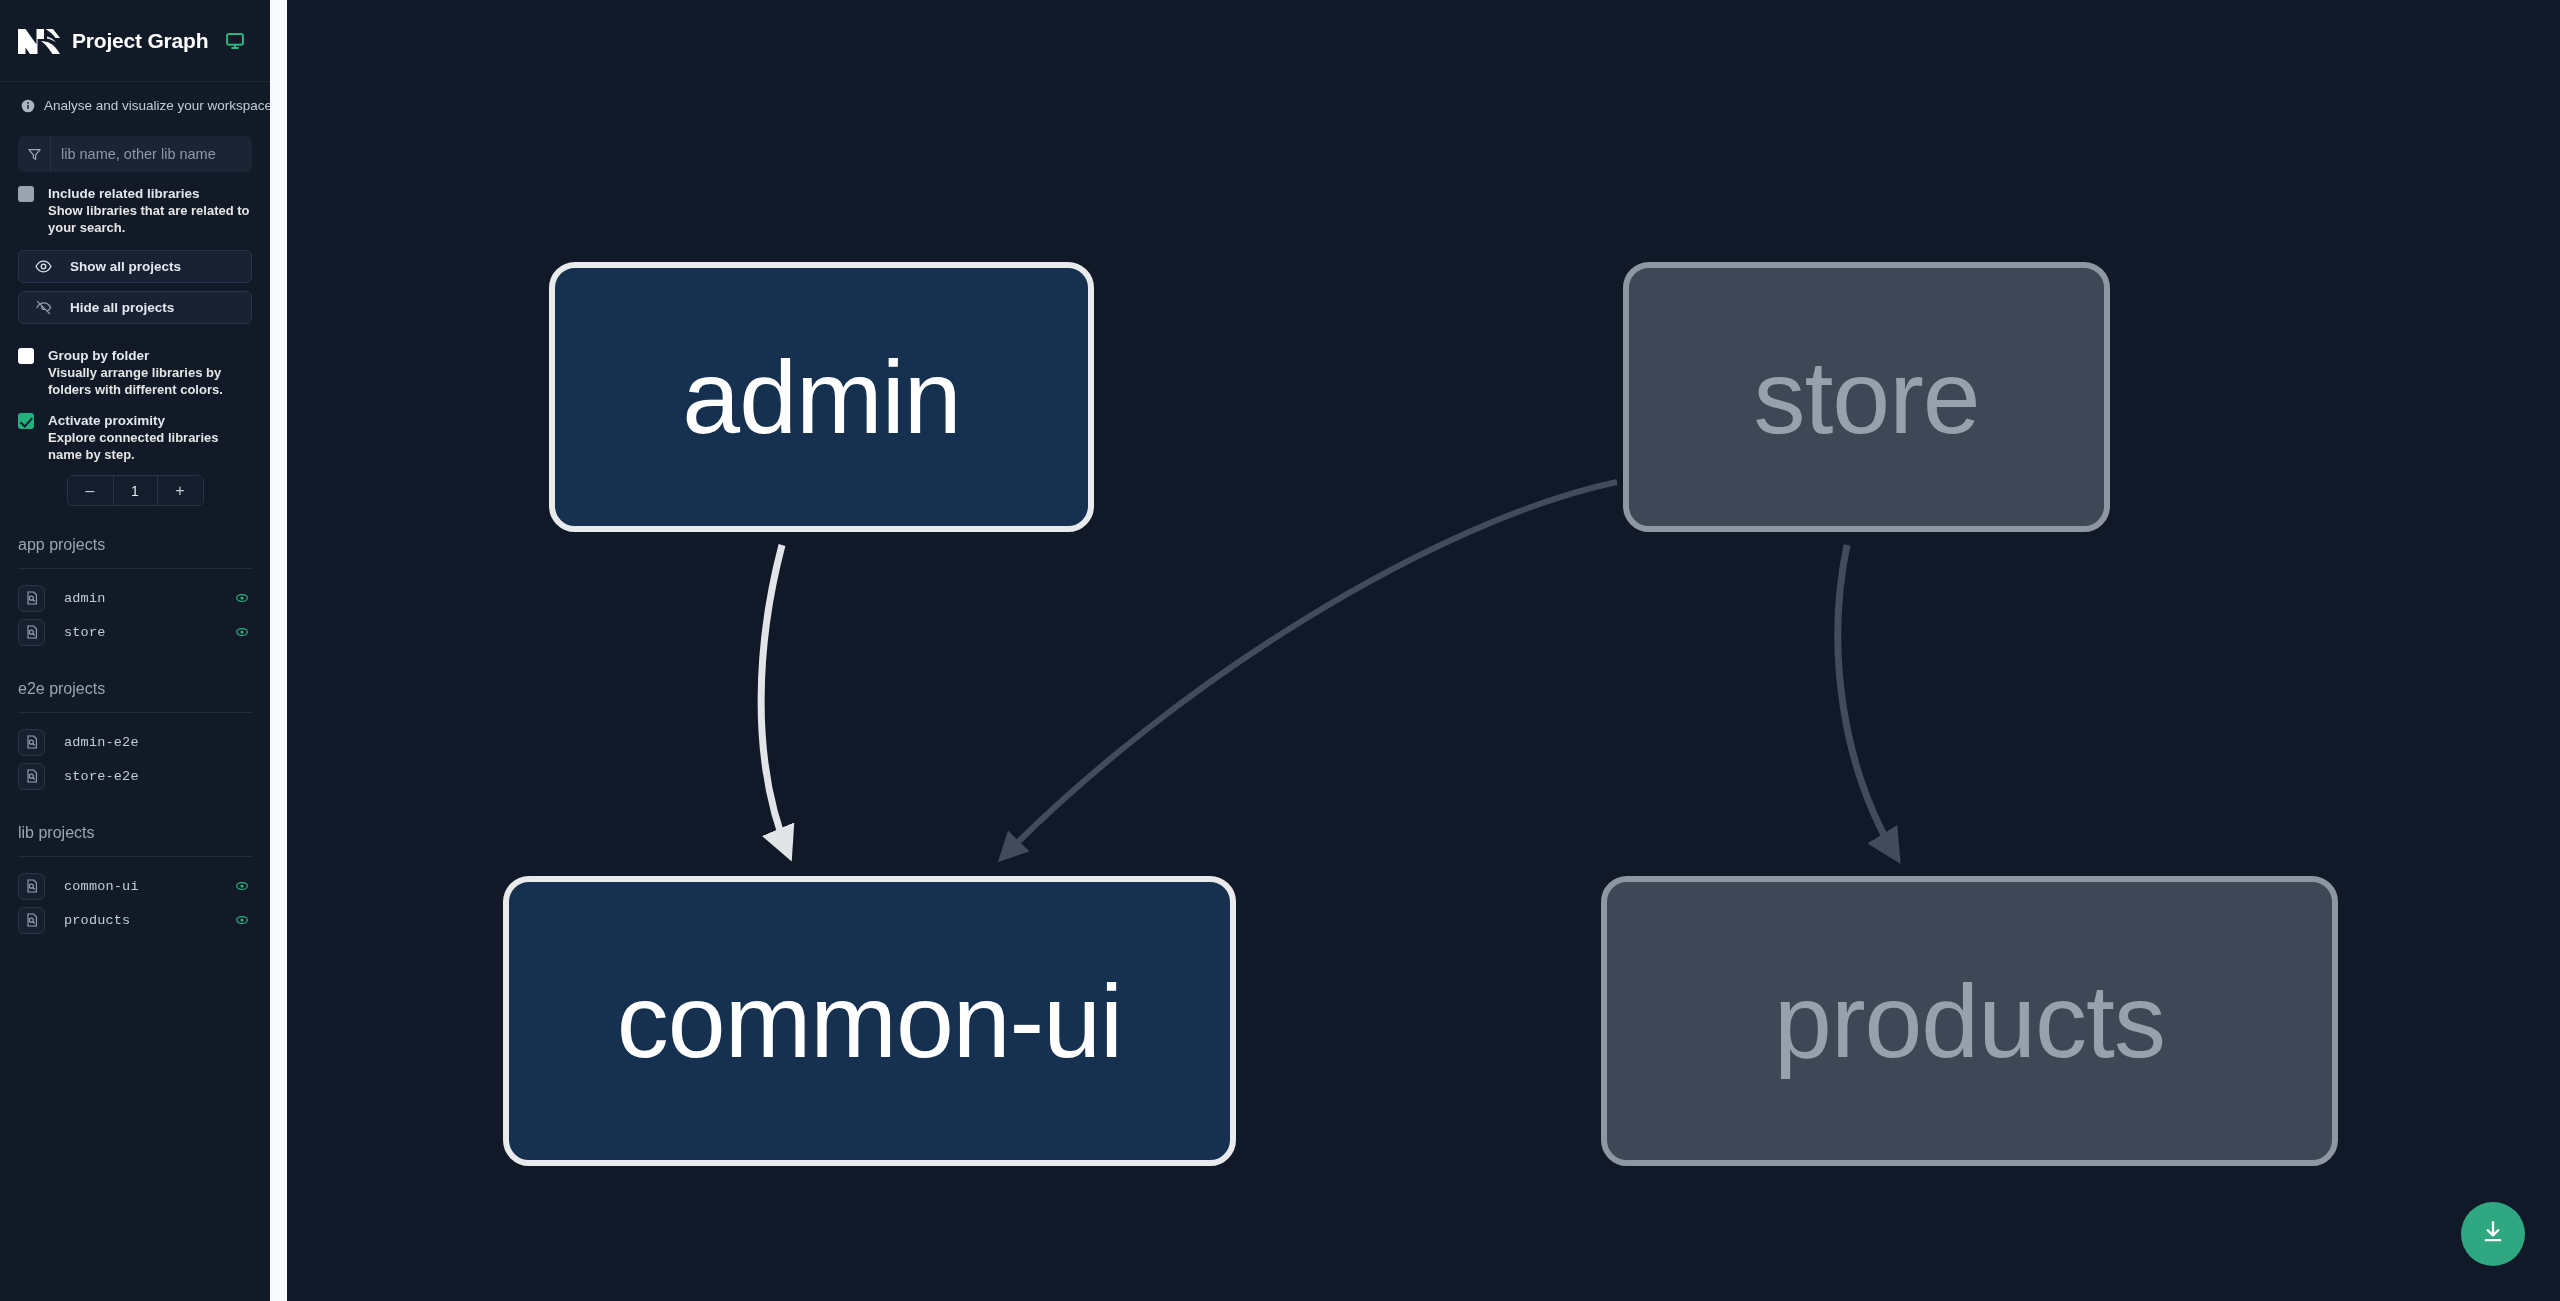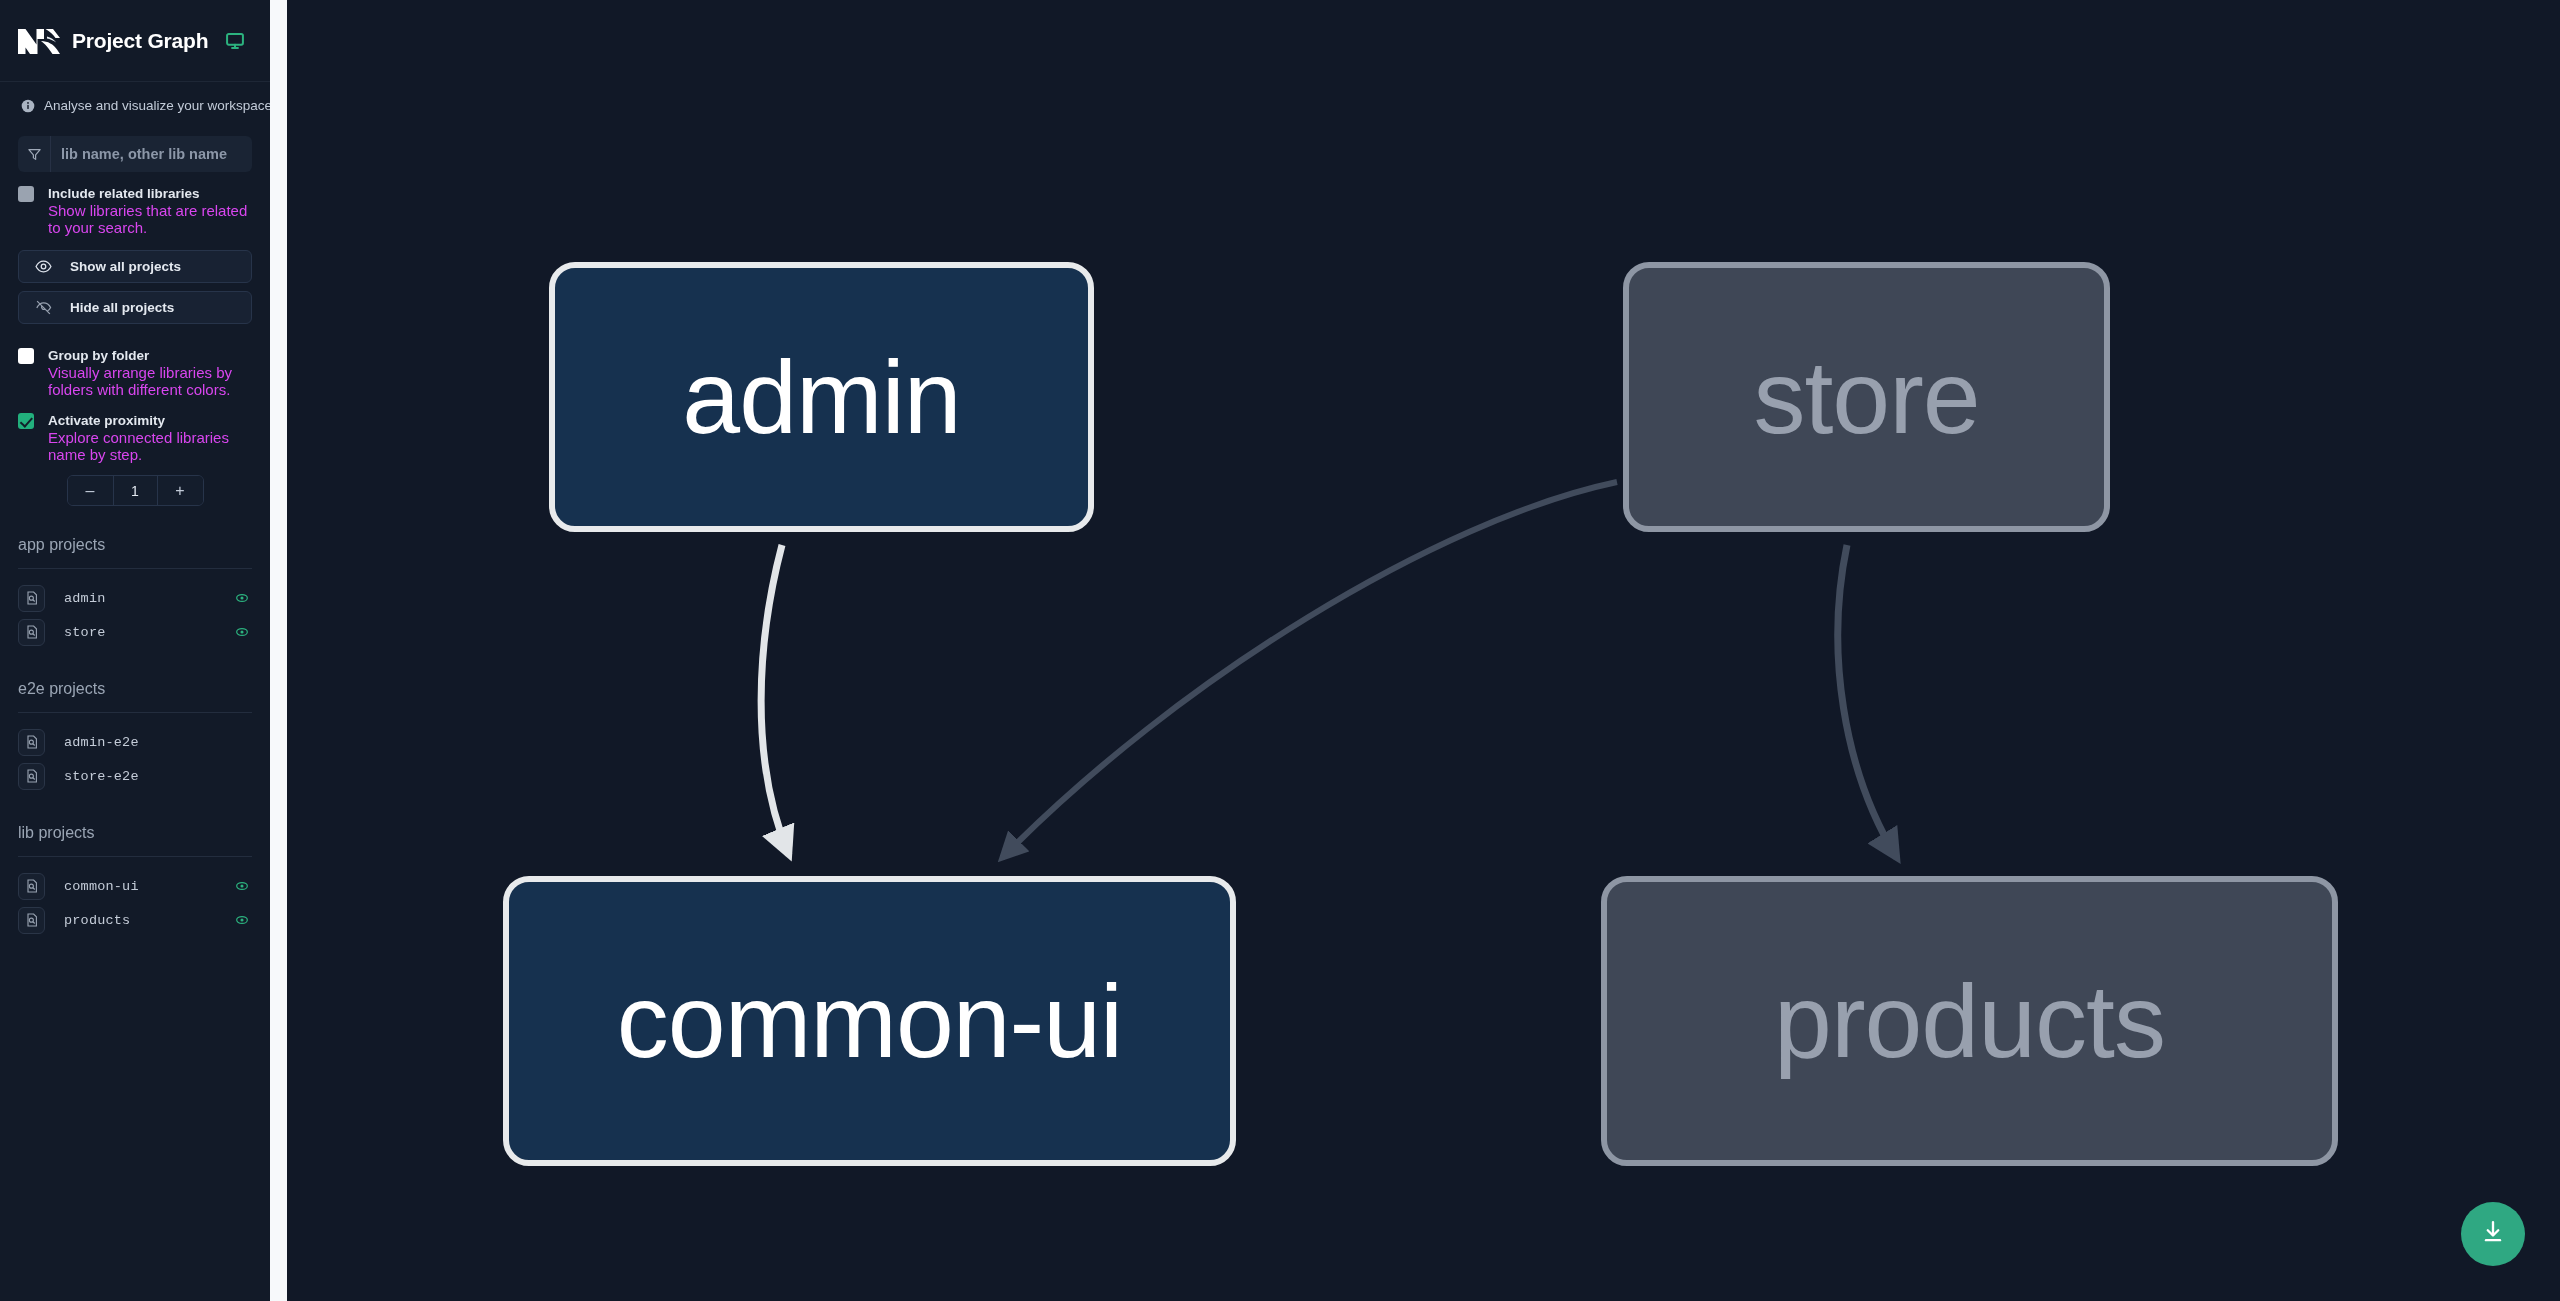--- a/index.html
+++ b/index.html
@@ -103,21 +103,20 @@
   .search-input {
     flex: 1 1 auto;
     height: 36px;
     border: none;
     outline: none;
     background: transparent;
     color: #d8dee8;
     font-size: 14.5px;
     font-family: "Liberation Sans", sans-serif;
     padding: 0 10px;
-    font-weight: bold;
   }
   .search-input::placeholder { color: #8c97a8; }
 
   .checkbox-row {
     display: flex;
     padding: 12px 18px 0 18px;
     gap: 14px;
   }
   .cb {
     width: 16px; height: 16px;
@@ -139,24 +138,25 @@
     transform: rotate(42deg);
   }
   .cb-text { flex: 1 1 auto; }
   .cb-title {
     font-size: 13.5px;
     font-weight: bold;
     color: #e3e8ef;
     line-height: 16px;
   }
   .cb-desc {
-    font-size: 15px;
-    color: #d946ef;
+    font-size: 13px;
+    color: #e5e5e5;
     line-height: 16.5px;
     margin-top: 1px;
+    font-weight: bold;
   }
 
   .btn-stack { padding: 14px 18px 0 18px; display: flex; flex-direction: column; gap: 8px; }
   .sb-btn {
     height: 33px;
     background: #182233;
     border: 1px solid #27344a;
     border-radius: 6px;
     display: flex;
     align-items: center;

